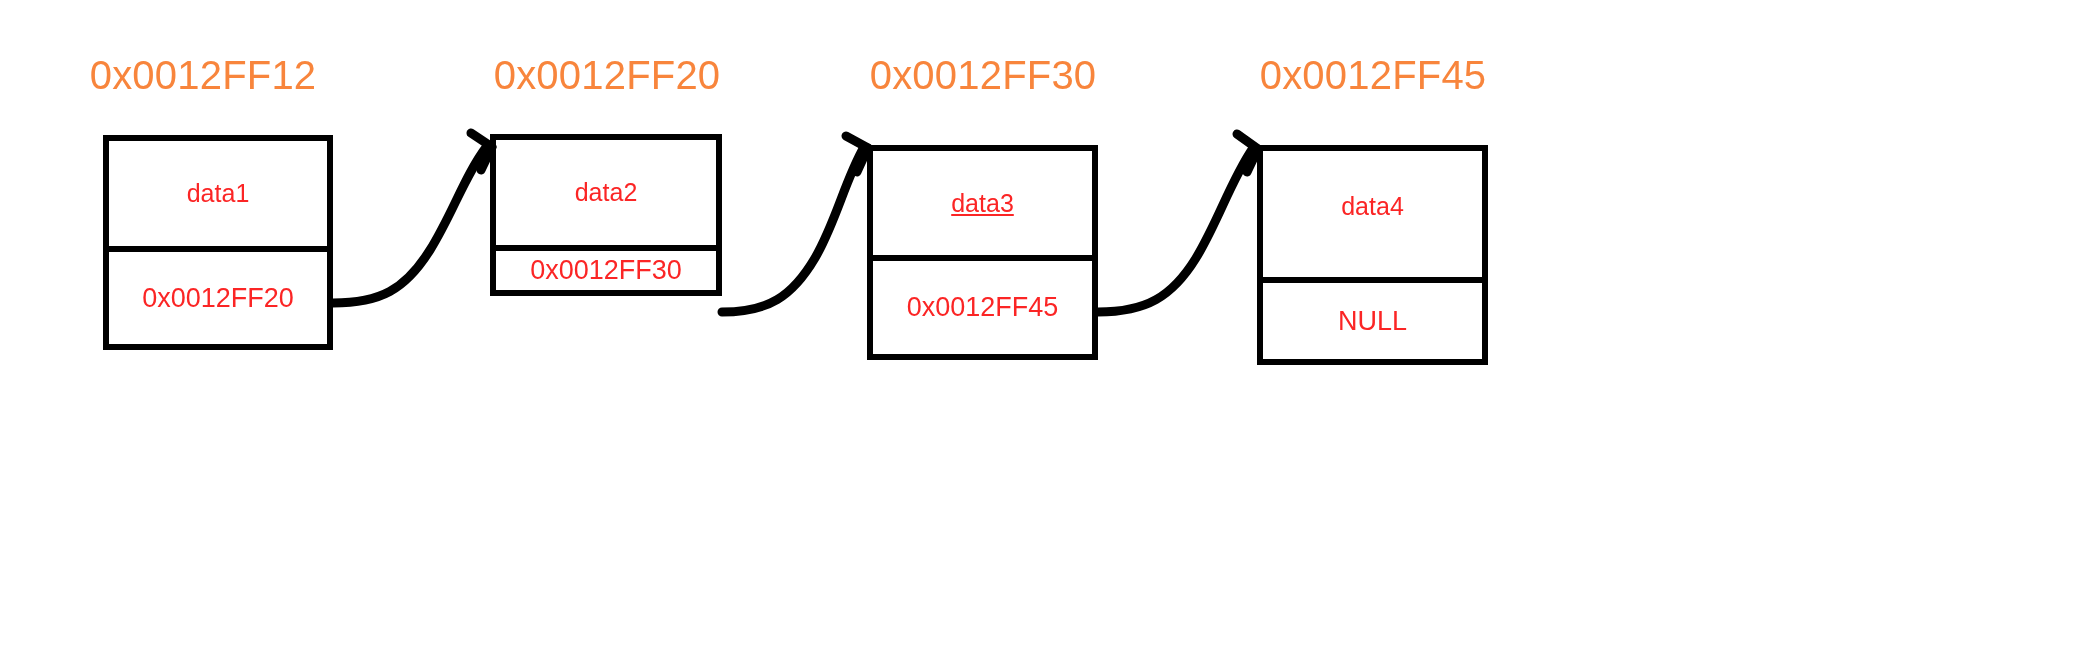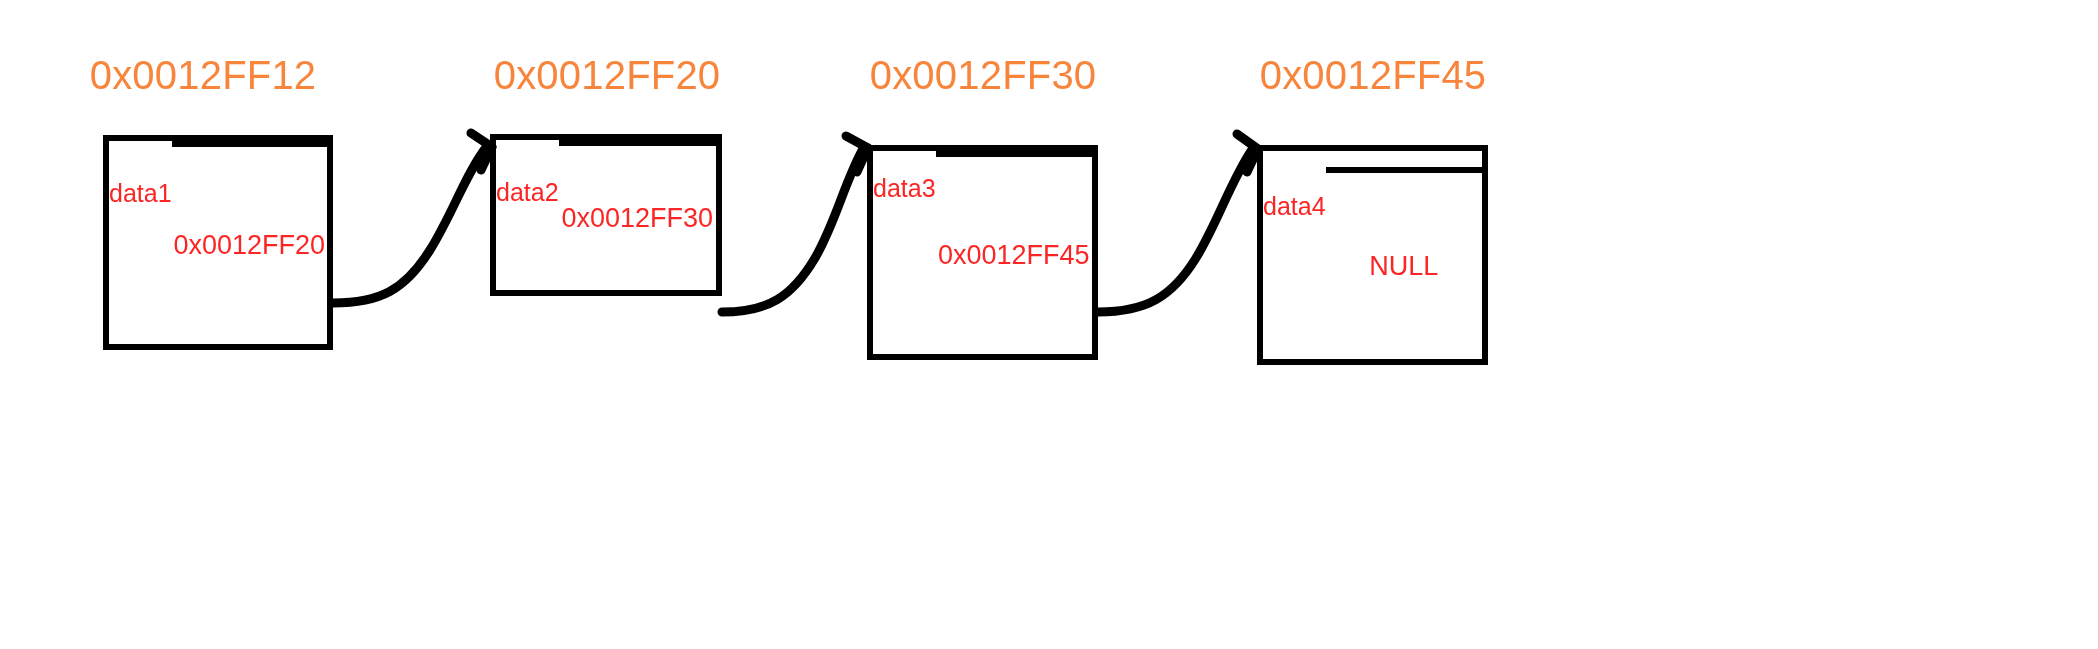--- a/index.html
+++ b/index.html
@@ -31,21 +31,21 @@
     text-align: center;
     line-height: 1;
   }
   
   .node {
     position: absolute;
     box-sizing: border-box;
     border: 6px solid #000000;
     background: #ffffff;
     display: flex;
-    flex-direction: row;
+    flex-direction: column;
   }
   .cell {
     box-sizing: border-box;
     display: flex;
     align-items: center;
     justify-content: center;
     color: #FB2525;
     font-family: "Liberation Sans", sans-serif;
     font-weight: 400;
     white-space: nowrap;
@@ -84,21 +84,21 @@
     <div class="cell cell-data" style="height:105px;">data1</div>
     <div class="cell cell-next" style="flex:1;">0x0012FF20</div>
   </div>
 
   <div class="node" style="left:490px; top:134px; width:232px; height:162px;">
     <div class="cell cell-data" style="height:105px;">data2</div>
     <div class="cell cell-next" style="flex:1;">0x0012FF30</div>
   </div>
 
   <div class="node" style="left:867px; top:145px; width:231px; height:215px;">
-    <div class="cell cell-data" style="height:75px;">data3</div>
+    <div class="cell cell-data" style="height:104px;text-decoration:underline;">data3</div>
     <div class="cell cell-next" style="flex:1;">0x0012FF45</div>
   </div>
 
   <div class="node" style="left:1257px; top:145px; width:231px; height:220px;">
     <div class="cell cell-data" style="height:110px;">data4</div>
     <div class="cell cell-next" style="flex:1;margin-top:16px;">NULL</div>
   </div>
 
   <svg class="arrow-layer" viewBox="0 0 2098 649" xmlns="http://www.w3.org/2000/svg">
 

